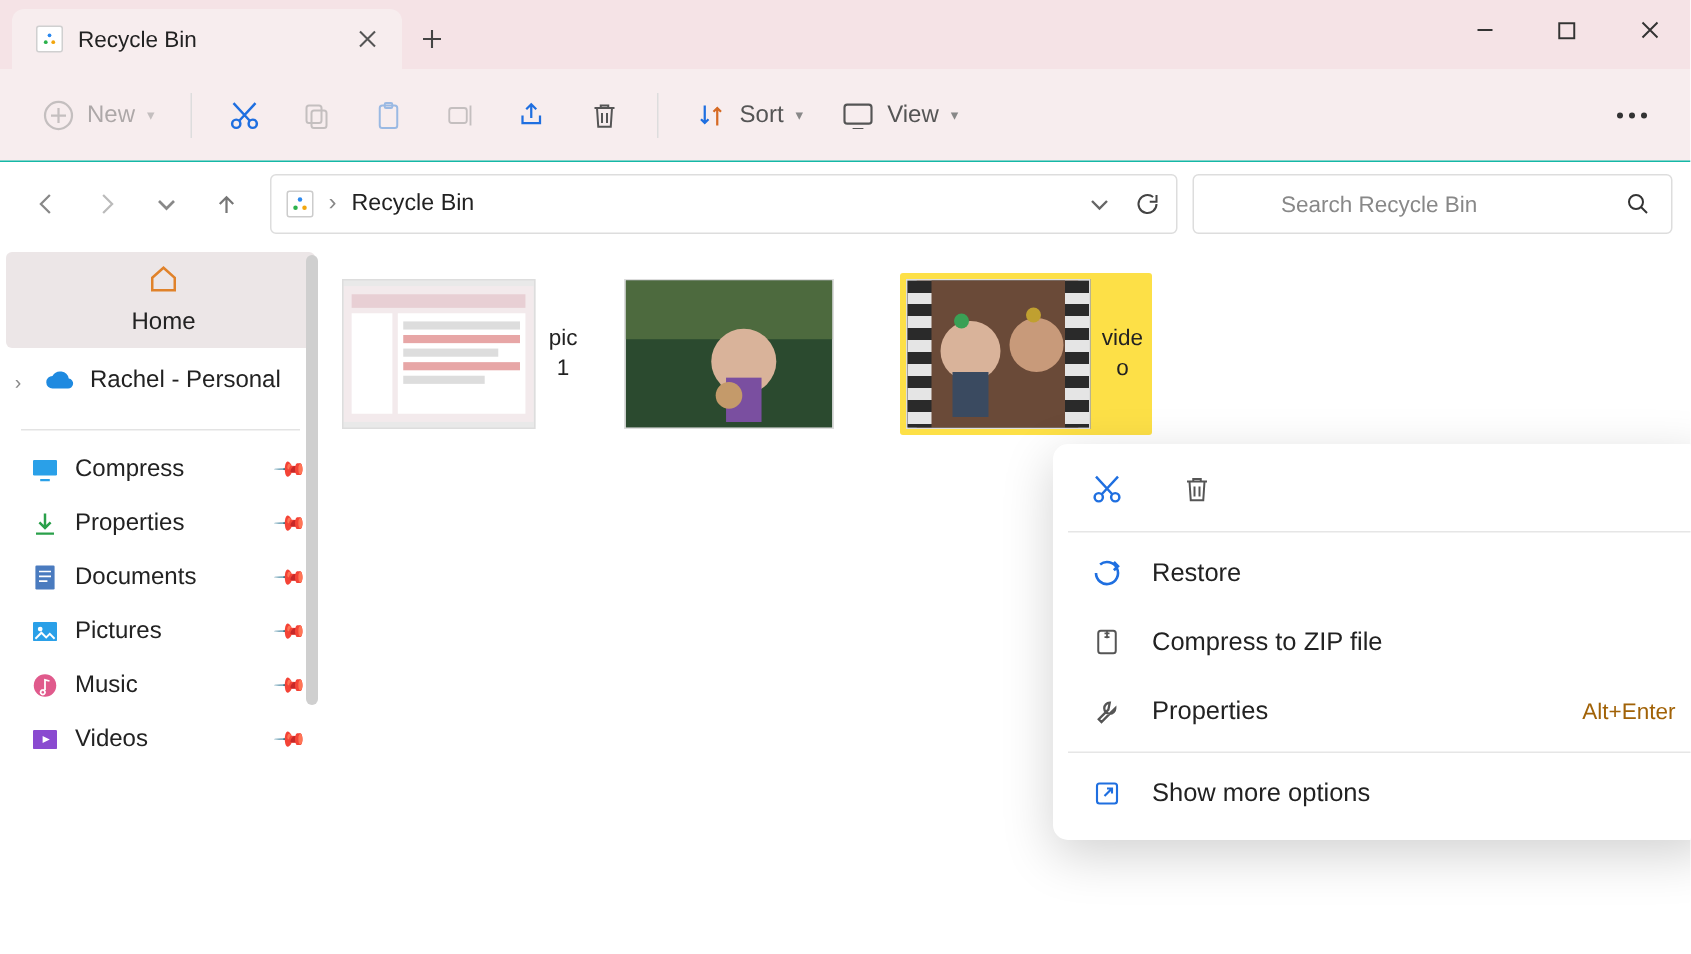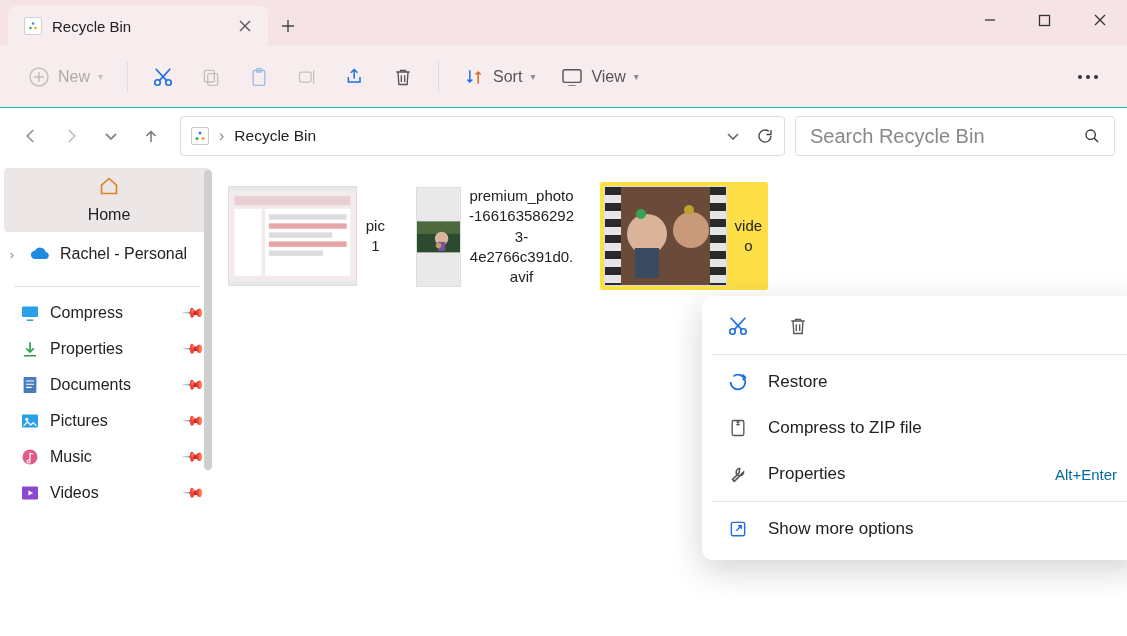--- a/index.html
+++ b/index.html
@@ -26,21 +26,21 @@
 
 
 .navrow { height: 56px; display: flex; align-items: center; padding: 6px 12px; gap: 10px; background: #fff; }
 .nav-btns { display: flex; align-items: center; gap: 18px; padding: 0 8px; }
 .nav-btn { width: 22px; height: 22px; display:flex; align-items:center; justify-content:center; color: #777; }
 .addr-bar { flex: 1; height: 40px; border: 1px solid #ddd; border-radius: 4px; display: flex; align-items: center; padding: 0 10px; gap: 10px; }
 .addr-icon { width: 18px; height: 18px; background:#fff; border:1px solid #ccc; border-radius:2px; display:flex; align-items:center; justify-content:center;}
 .addr-text { font-size: 15.5px; color: #222; }
 .addr-right { margin-left: auto; display: flex; align-items: center; gap: 16px; color: #555; }
 .search-box { width: 320px; height: 40px; border: 1px solid #ddd; border-radius: 4px; display: flex; align-items: center; padding: 0 14px; color: #888; }
-.search-input { flex:1; border:none; outline:none; font-size:20px; color:#333; background:transparent;}
+.search-input { flex:1; border:none; outline:none; font-size:15px; color:#333; background:transparent;margin-left:44px;}
 .search-input::placeholder { color:#888; }
 .search-icon { color:#444; }
 
 
 .body { display: flex; height: calc(636px - 46px - 62px - 56px); }
 .sidebar { width: 214px; padding: 4px 0; overflow: hidden; position: relative; }
 .side-item { display: flex; align-items: center; gap: 10px; padding: 8px 12px 8px 20px; font-size: 16px; color: #222; position: relative; }
 .side-item.home { background: #ece6e7; border-radius: 4px; margin: 0 4px 4px 4px; padding-left: 16px; flex-direction: column; }
 .side-item.cloud { padding-left: 4px; }
 .expand { width: 16px; text-align: center; color: #888; font-size:13px;}
@@ -54,21 +54,21 @@
 .file-item.selected { background:#fde047; }
 .thumb { width: 140px; height: 100px; background:#e9e9e9; border:1px solid #ddd; display:flex; align-items:center; justify-content:center; overflow:hidden;}
 .file-label { font-size: 15px; color:#222; word-break: break-word; line-height:1.35; max-width: 160px;}
 .video-thumb { position:relative; background:#333; }
 .sprocket { position:absolute; top:0; bottom:0; width:16px; background: repeating-linear-gradient(#2a2a2a 0 8px, #e5e5e5 8px 16px); }
 .sprocket.left{left:0;} .sprocket.right{right:0;}
 
 
 .ctx { position:absolute; left: 702px; top: 296px; width: 439px; background:#fff; border-radius:10px; box-shadow: 0 10px 34px rgba(0,0,0,0.18); padding: 8px 0; z-index: 50;}
 .ctx-row { display:flex; align-items:center; gap: 18px; padding: 11px 24px; font-size: 17px; color:#222;}
-.ctx-row .kbd { margin-left:auto; color:#0369a1; font-size:15px;}
+.ctx-row .kbd { margin-left:auto; color:#a16207; font-size:15px;}
 .ctx-icons { display:flex; gap: 36px; padding: 10px 24px 12px 24px;}
 .ctx-sep { height:1px; background:#e6e6e6; margin: 4px 10px;}
 .ctx-icon { width:24px; height:24px; display:flex; align-items:center; justify-content:center; color:#444;}
 
 svg { display:block; }
 </style>
 </head>
 <body>
 
 <div class="titlebar">
@@ -365,21 +365,20 @@
     <div class="file-item">
       <div class="thumb">
         <svg width="140" height="100" viewBox="0 0 140 100">
             <rect width="140" height="100" fill="#2b4a2f"></rect>
             <rect x="0" y="0" width="140" height="40" fill="#4d6a3e"></rect>
             <circle cx="80" cy="55" r="22" fill="#d9b39a"></circle>
             <rect x="68" y="66" width="24" height="30" fill="#7a4fa0"></rect>
             <circle cx="70" cy="78" r="9" fill="#c49a6a"></circle>
           </svg>
       </div>
-      <div class="file-label">premium_photo-1661635862923-4e2766c391d0.avif</div>
     </div>
 
     <div class="file-item selected">
       <div class="thumb video-thumb">
         <div class="sprocket left"></div>
           <div class="sprocket right"></div>
         <svg width="108" height="100" viewBox="0 0 108 100">
             <rect width="108" height="100" fill="#6a4a38"></rect>
             <circle cx="36" cy="48" r="20" fill="#d9b39a"></circle>
             <circle cx="80" cy="44" r="18" fill="#c89a7a"></circle>

